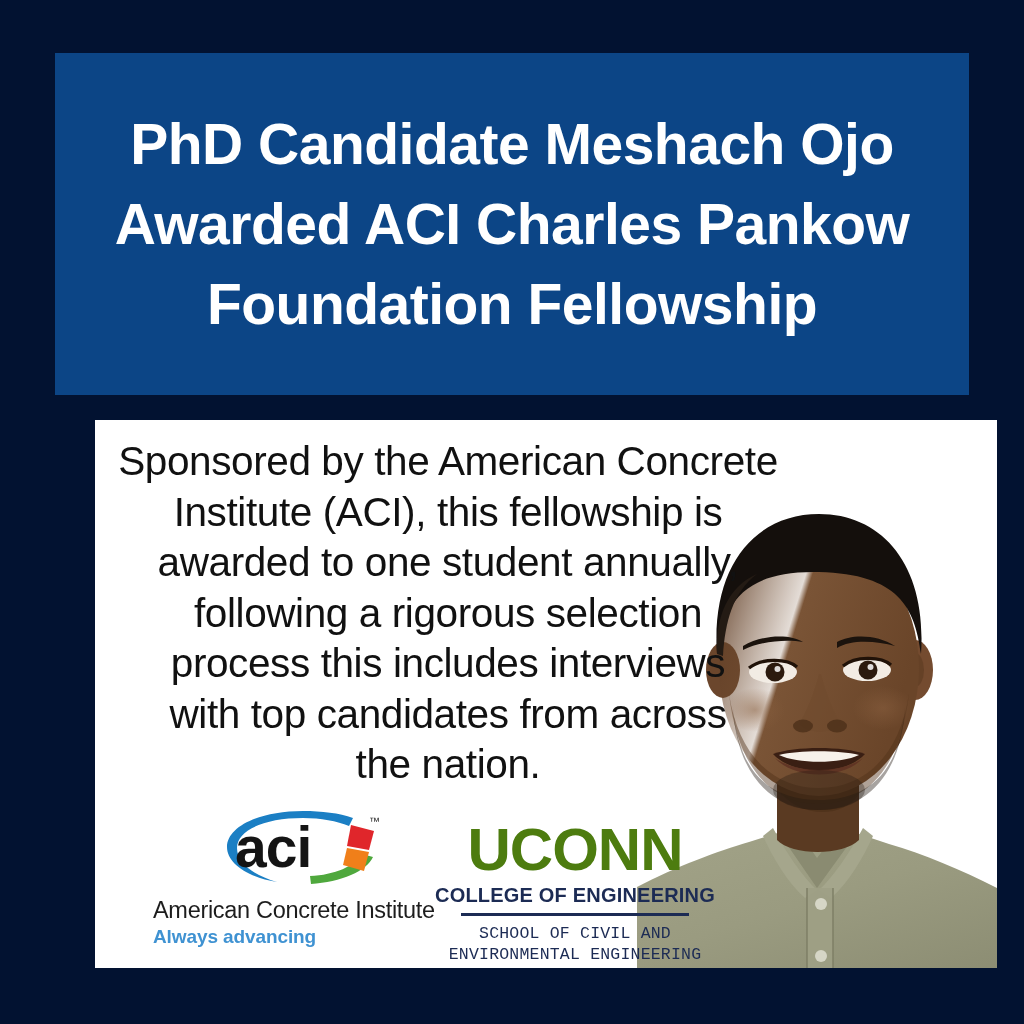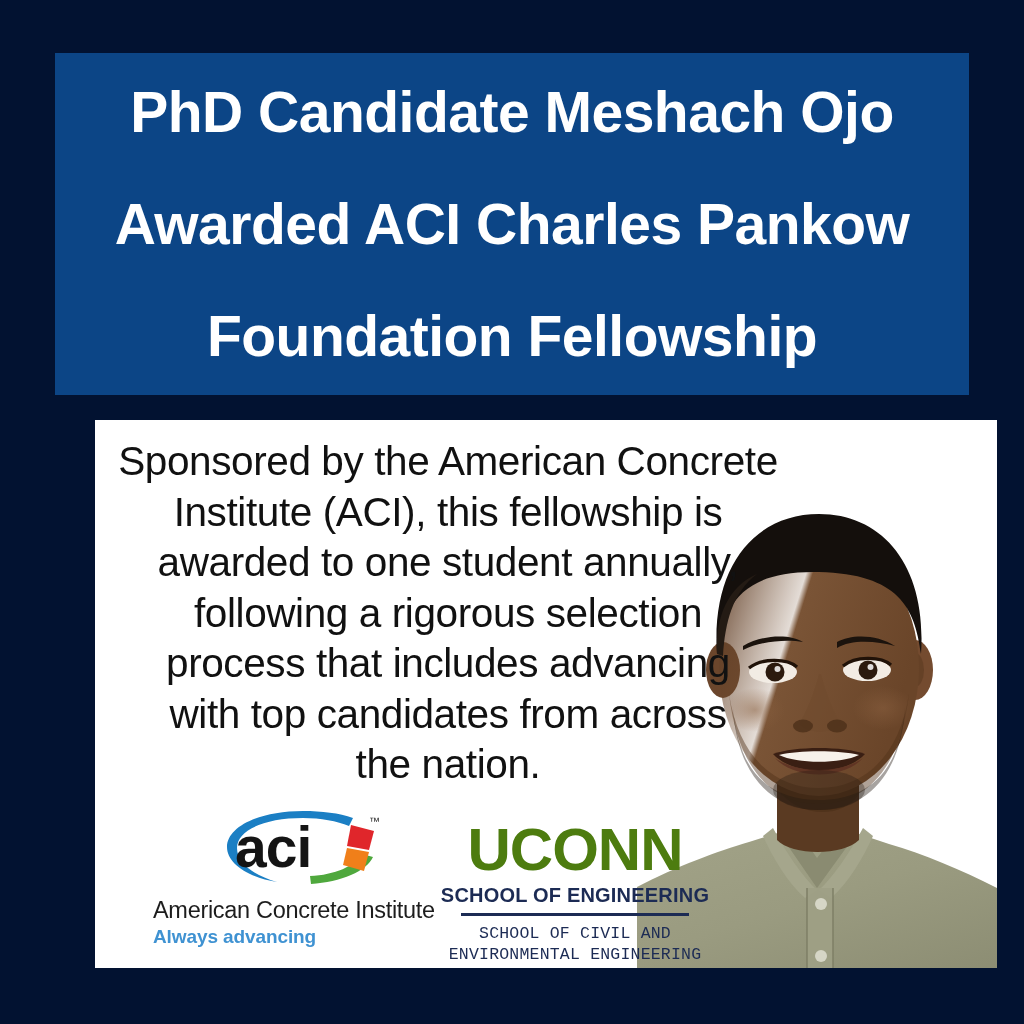--- a/index.html
+++ b/index.html
@@ -27,21 +27,20 @@
     top: 53px;
     width: 914px;
     height: 342px;
     background: #0c4586;
     display: flex;
     flex-direction: column;
     align-items: center;
     justify-content: center;
     box-sizing: border-box;
     padding: 0 14px;
-    gap: 32px;
   }
   .headline-line {
     color: #ffffff;
     font-family: "Liberation Sans", sans-serif;
     font-weight: bold;
     font-size: 57px;
     line-height: 80px;
     letter-spacing: -0.5px;
     text-align: center;
     white-space: nowrap;
@@ -260,21 +259,21 @@
           <ellipse cx="246" cy="250" rx="30" ry="22" fill="url(#cheekGrad)"></ellipse>
         </g>
       </svg>
     </div>
 
     <div id="body-copy">
       <div class="body-line">Sponsored by the American Concrete</div>
       <div class="body-line">Institute (ACI), this fellowship is</div>
       <div class="body-line">awarded to one student annually,</div>
       <div class="body-line">following a rigorous selection</div>
-      <div class="body-line">process that includes advancing</div>
+      <div class="body-line">process this includes interviews</div>
       <div class="body-line">with top candidates from across</div>
       <div class="body-line">the nation.</div>
     </div>
 
     <div id="aci-logo-block">
       <div id="aci-mark">
         <svg width="168" height="84" viewBox="0 0 168 84" xmlns="http://www.w3.org/2000/svg">
 
           <path d="M84 6 C40 6 8 22 8 42 C8 58 28 72 58 77 C34 70 18 58 18 43 C18 25 46 13 84 13 C102 13 118 16 130 21 L134 13 C120 8 103 6 84 6 Z" fill="#1b7fc4"></path>
           <path d="M58 77 C70 79 82 80 94 79 L92 71 C80 72 68 71 58 77 Z" fill="#1b7fc4" opacity="0"></path>
@@ -289,20 +288,20 @@
 
           <text x="150" y="20" font-family="'Liberation Sans', sans-serif" font-size="11" fill="#141414">™</text>
         </svg>
       </div>
       <div id="aci-name">American Concrete Institute</div>
       <div id="aci-tagline">Always advancing</div>
     </div>
 
     <div id="uconn-logo-block">
       <div id="uconn-wordmark">UCONN</div>
-      <div id="uconn-college">SCHOOL OF ENGINEERING</div>
+      <div id="uconn-college">COLLEGE OF ENGINEERING</div>
       <div id="uconn-rule"></div>
       <div class="uconn-school-line">SCHOOL OF CIVIL AND</div>
       <div class="uconn-school-line">ENVIRONMENTAL ENGINEERING</div>
     </div>
 
   </div>
 </div>
 
 </body></html>

